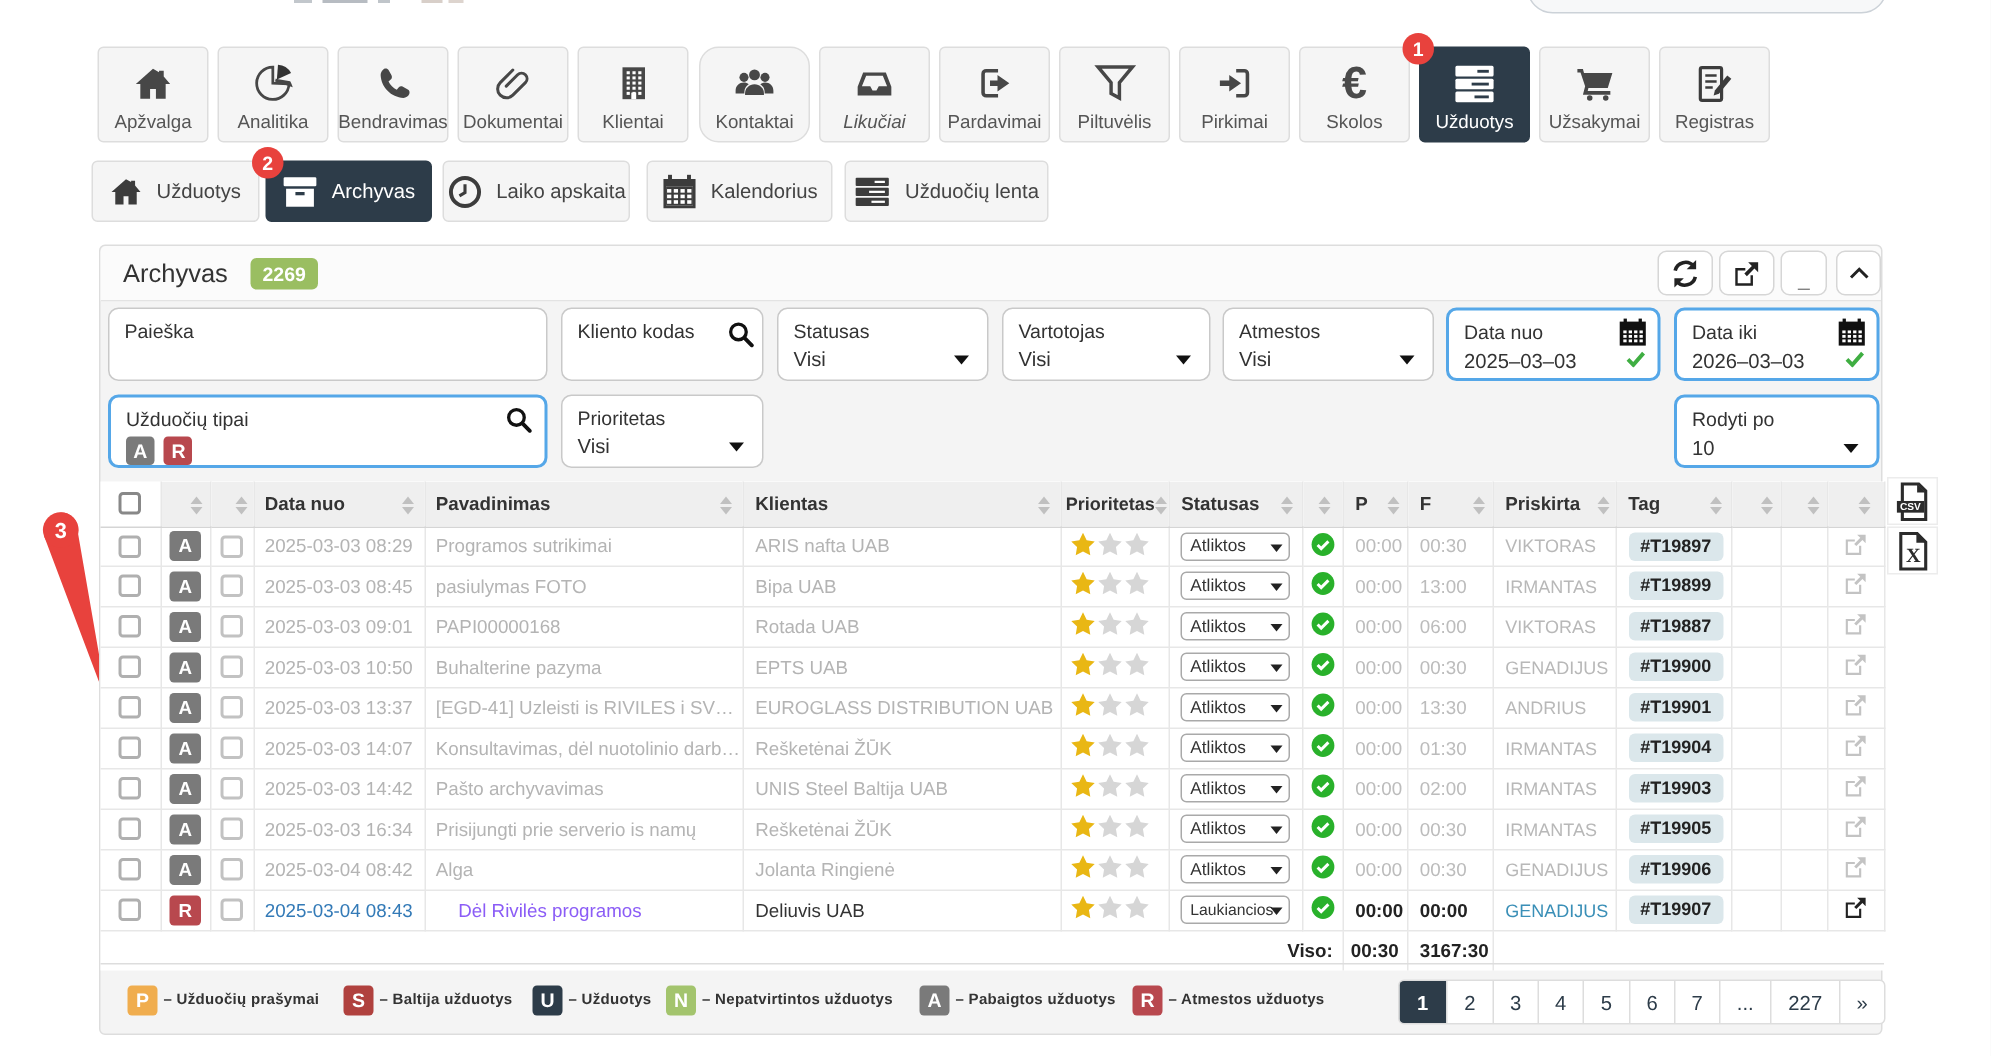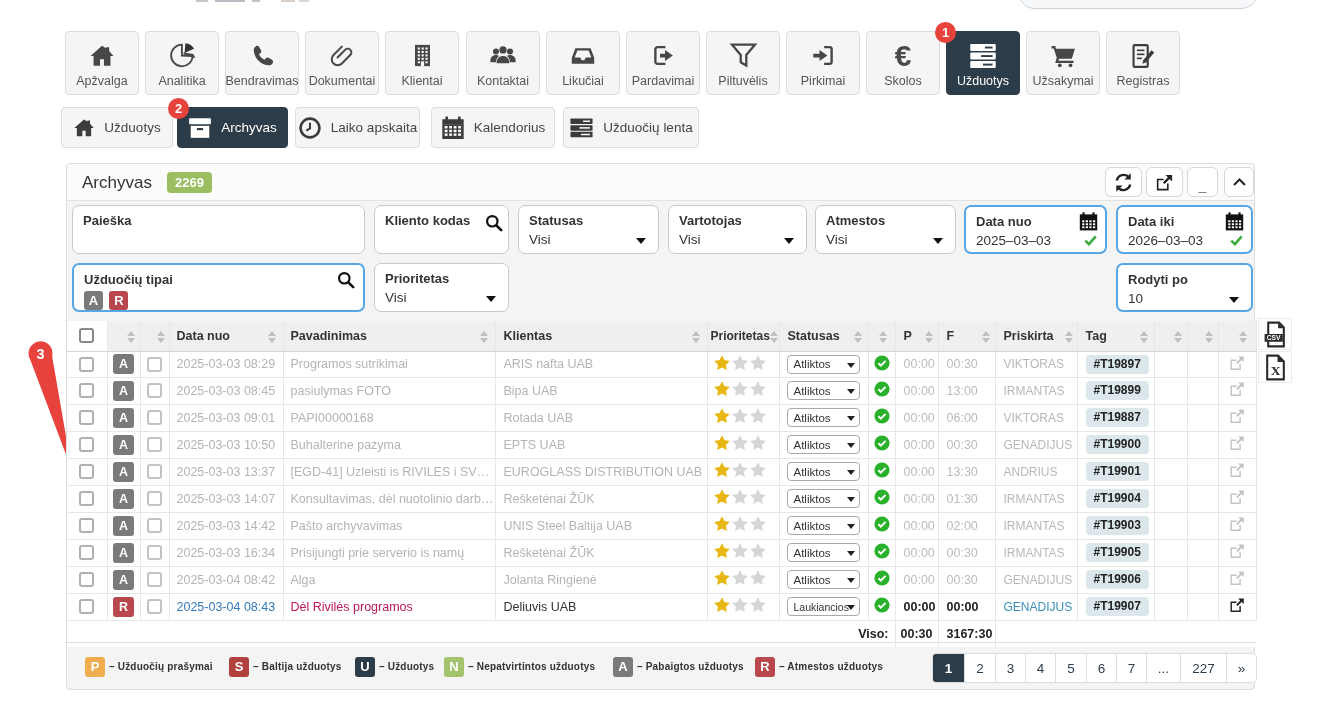--- a/index.html
+++ b/index.html
@@ -8,21 +8,21 @@
 .navbtn{position:absolute;top:31px;width:74px;height:64px;background:#f5f5f5;border:1px solid #ddd;border-radius:4px;text-align:center;}
 .navbtn .nico{position:absolute;left:0;right:0;top:7px;height:33px;display:flex;align-items:center;justify-content:center;}
 .navbtn .nlab{position:absolute;left:-14px;right:-14px;top:42px;font-size:12.5px;color:#555;}
 .navbtn.dark{background:#2d3c49;border-color:#2d3c49;}
 .navbtn.dark .nlab{color:#fff;}
 .tabbtn{position:absolute;top:107px;height:41px;background:#f5f5f5;border:1px solid #ddd;border-radius:4px;display:flex;align-items:center;justify-content:center;gap:9px;font-size:13.5px;color:#444;}
 .tabbtn.dark{background:#2d3c49;border-color:#2d3c49;color:#fff;}
 .rbadge{position:absolute;width:21px;height:21px;border-radius:50%;background:#e8423d;color:#fff;font-size:13px;font-weight:bold;display:flex;align-items:center;justify-content:center;z-index:5;}
 .fbox{position:absolute;background:#fff;border:1px solid #c9c9c9;border-radius:7px;height:49px;padding:6px 10px;}
 .fbox.blue{border:2px solid #55a7e8;}
-.fbox .flab{font-size:13px;font-weight:bold;color:#333;line-height:17px;}
+.fbox .flab{font-size:13px;font-weight:normal;color:#333;line-height:17px;}
 .fbox .fval{font-size:13.5px;color:#333;line-height:18px;margin-top:2px;}
 .chip{display:inline-flex;width:19px;height:19px;border-radius:3px;color:#fff;font-size:13px;font-weight:bold;align-items:center;justify-content:center;}
 table.grid{border-collapse:collapse;table-layout:fixed;width:1189px;font-size:12.5px;background:#fff;}
 table.grid td,table.grid th{border-right:1px solid #e7e7e7;border-bottom:1px solid #e7e7e7;overflow:hidden;white-space:nowrap;padding:0;}
 table.grid th{height:30px;background:#efefef;font-size:12.5px;color:#333;text-align:left;font-weight:bold;border-bottom:1px solid #d5d5d5;}
 table.grid td{height:27px;color:#b4b4b4;text-overflow:ellipsis;}
 table.grid tr.r0 td{height:26px;}
 .cb{display:inline-block;width:15px;height:15px;border:2px solid #b0b0b0;border-radius:3px;background:#fff;vertical-align:middle;}
 .abadge{display:inline-flex;width:21px;height:20px;border-radius:3px;background:#7a7a7a;color:#fff;font-size:12.5px;font-weight:bold;align-items:center;justify-content:center;}
 .rbadge2{background:#b8484e;}
@@ -94,34 +94,34 @@
           <rect x="9.3" y="11.85" width="1.7" height="1.6" fill="#fff"></rect>
           <rect x="12.4" y="11.85" width="1.7" height="1.6" fill="#fff"></rect>
           <rect x="6.2" y="14.6" width="1.7" height="1.6" fill="#fff"></rect>
           <rect x="9.3" y="14.6" width="1.7" height="1.6" fill="#fff"></rect>
           <rect x="12.4" y="14.6" width="1.7" height="1.6" fill="#fff"></rect>
           <rect x="8.7" y="15" width="2.6" height="3.5" fill="#fff"></rect>
         </svg>
       </div>
       <div class="nlab">Klientai</div>
     </div>
-<div class="navbtn" style="left:466px;">
+<div class="navbtn" style="left:466px;border-radius:13px;">
       <div class="nico">
         <svg width="28" height="28" viewBox="0 0 24 20" style="">
           <circle cx="6" cy="6.2" r="2.6" fill="#474747"></circle>
           <path fill="#474747" d="M1.2 13.8c0-2.6 2.1-4.6 4.8-4.6 1 0 2 .3 2.7.9-1.5 1-2.4 2.5-2.5 4.4v.9H1.2z"></path>
           <circle cx="18" cy="6.2" r="2.6" fill="#474747"></circle>
           <path fill="#474747" d="M22.8 13.8c0-2.6-2.1-4.6-4.8-4.6-1 0-2 .3-2.7.9 1.5 1 2.4 2.5 2.5 4.4v.9h5z"></path>
           <circle cx="12" cy="4.8" r="3.1" fill="#474747"></circle>
           <path fill="#474747" d="M6.6 15.4c0-3 2.4-5.3 5.4-5.3s5.4 2.3 5.4 5.3v.9H6.6z"></path>
         </svg>
       </div>
       <div class="nlab">Kontaktai</div>
     </div>
-<div class="navbtn" style="left:546px;">
+<div class="navbtn" style="left:546px;font-style:italic;">
       <div class="nico">
         <svg width="26" height="26" viewBox="0 0 22 20" style="">
           <path fill="#474747" d="M4.6 3.5 h12.8 L20.5 11.5 v5 H1.5 v-5 z M6.3 5.3 l-2.4 6 h4.7 l1.3 2.3 h2.2 l1.3-2.3 h4.7 l-2.4-6 z"></path>
         </svg>
       </div>
       <div class="nlab">Likučiai</div>
     </div>
 <div class="navbtn" style="left:626px;">
       <div class="nico">
         <svg width="25" height="25" viewBox="0 0 20 20" style="">
@@ -723,21 +723,21 @@
               <td style="text-align:center;"><svg width="16" height="16" viewBox="0 0 18 18" style="">
                   <path fill="none" stroke="#c3c3c3" stroke-width="1.6" d="M12.5 10 v6 H2.5 V6 h6"></path>
                   <path fill="#c3c3c3" d="M10.2 1.6 h6.4 v6.4 l-2.4-2.4 -4.6 4.6 -1.6-1.6 4.6-4.6z"></path>
                 </svg></td>
             </tr>
 <tr>
               <td style="text-align:center;"><span class="cb"></span></td>
               <td style="text-align:center;"><span class="abadge rbadge2">R</span></td>
               <td style="text-align:center;"><span class="cb" style="border-color:#c2c2c2;"></span></td>
               <td style="padding-left:7px;color:#337ab7;font-weight:normal;">2025-03-04 08:43</td>
-              <td style="padding-left:7px;color:#be185d;">Dėl Rivilės programos</td>
+              <td style="padding-left:22px;color:#8b5cf6;">Dėl Rivilės programos</td>
               <td style="padding-left:8px;color:#333;">Deliuvis UAB</td>
               <td style="padding-left:5px;"><span style="display:inline-flex;align-items:center;">
                   <svg width="18" height="18" viewBox="0 0 20 20" style="">
                     <path fill="#e9b714" d="M10 1.3 l2.7 5.5 6 .9 -4.3 4.2 1 6 -5.4-2.8 -5.4 2.8 1-6 L1.3 7.7 l6-.9z"></path>
                   </svg>
                   <svg width="18" height="18" viewBox="0 0 20 20" style="">
                     <path fill="#d6d6d6" d="M10 1.3 l2.7 5.5 6 .9 -4.3 4.2 1 6 -5.4-2.8 -5.4 2.8 1-6 L1.3 7.7 l6-.9z"></path>
                   </svg>
                   <svg width="18" height="18" viewBox="0 0 20 20" style="">
                     <path fill="#d6d6d6" d="M10 1.3 l2.7 5.5 6 .9 -4.3 4.2 1 6 -5.4-2.8 -5.4 2.8 1-6 L1.3 7.7 l6-.9z"></path>

